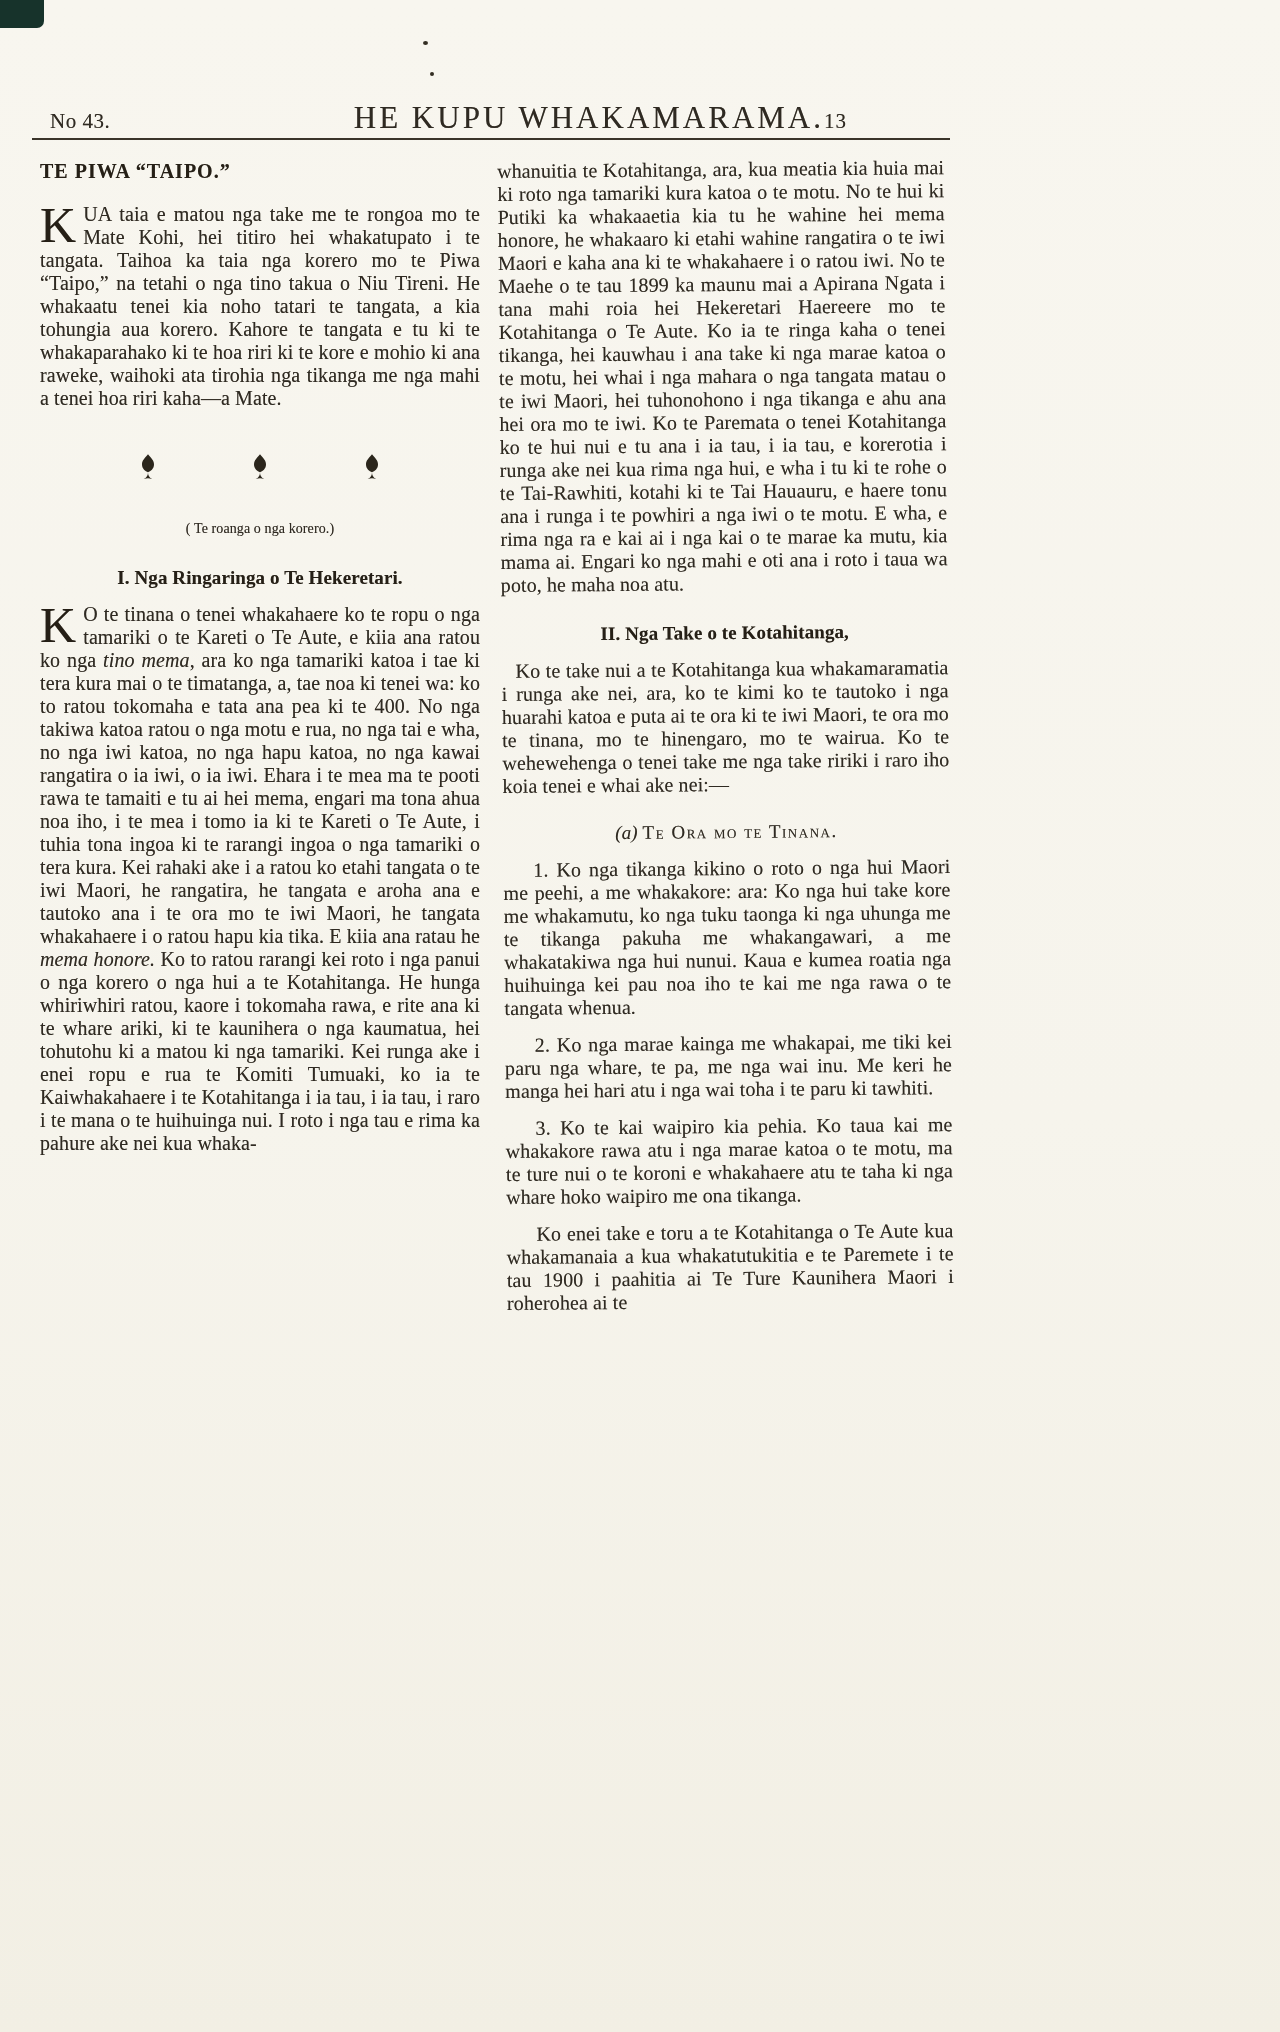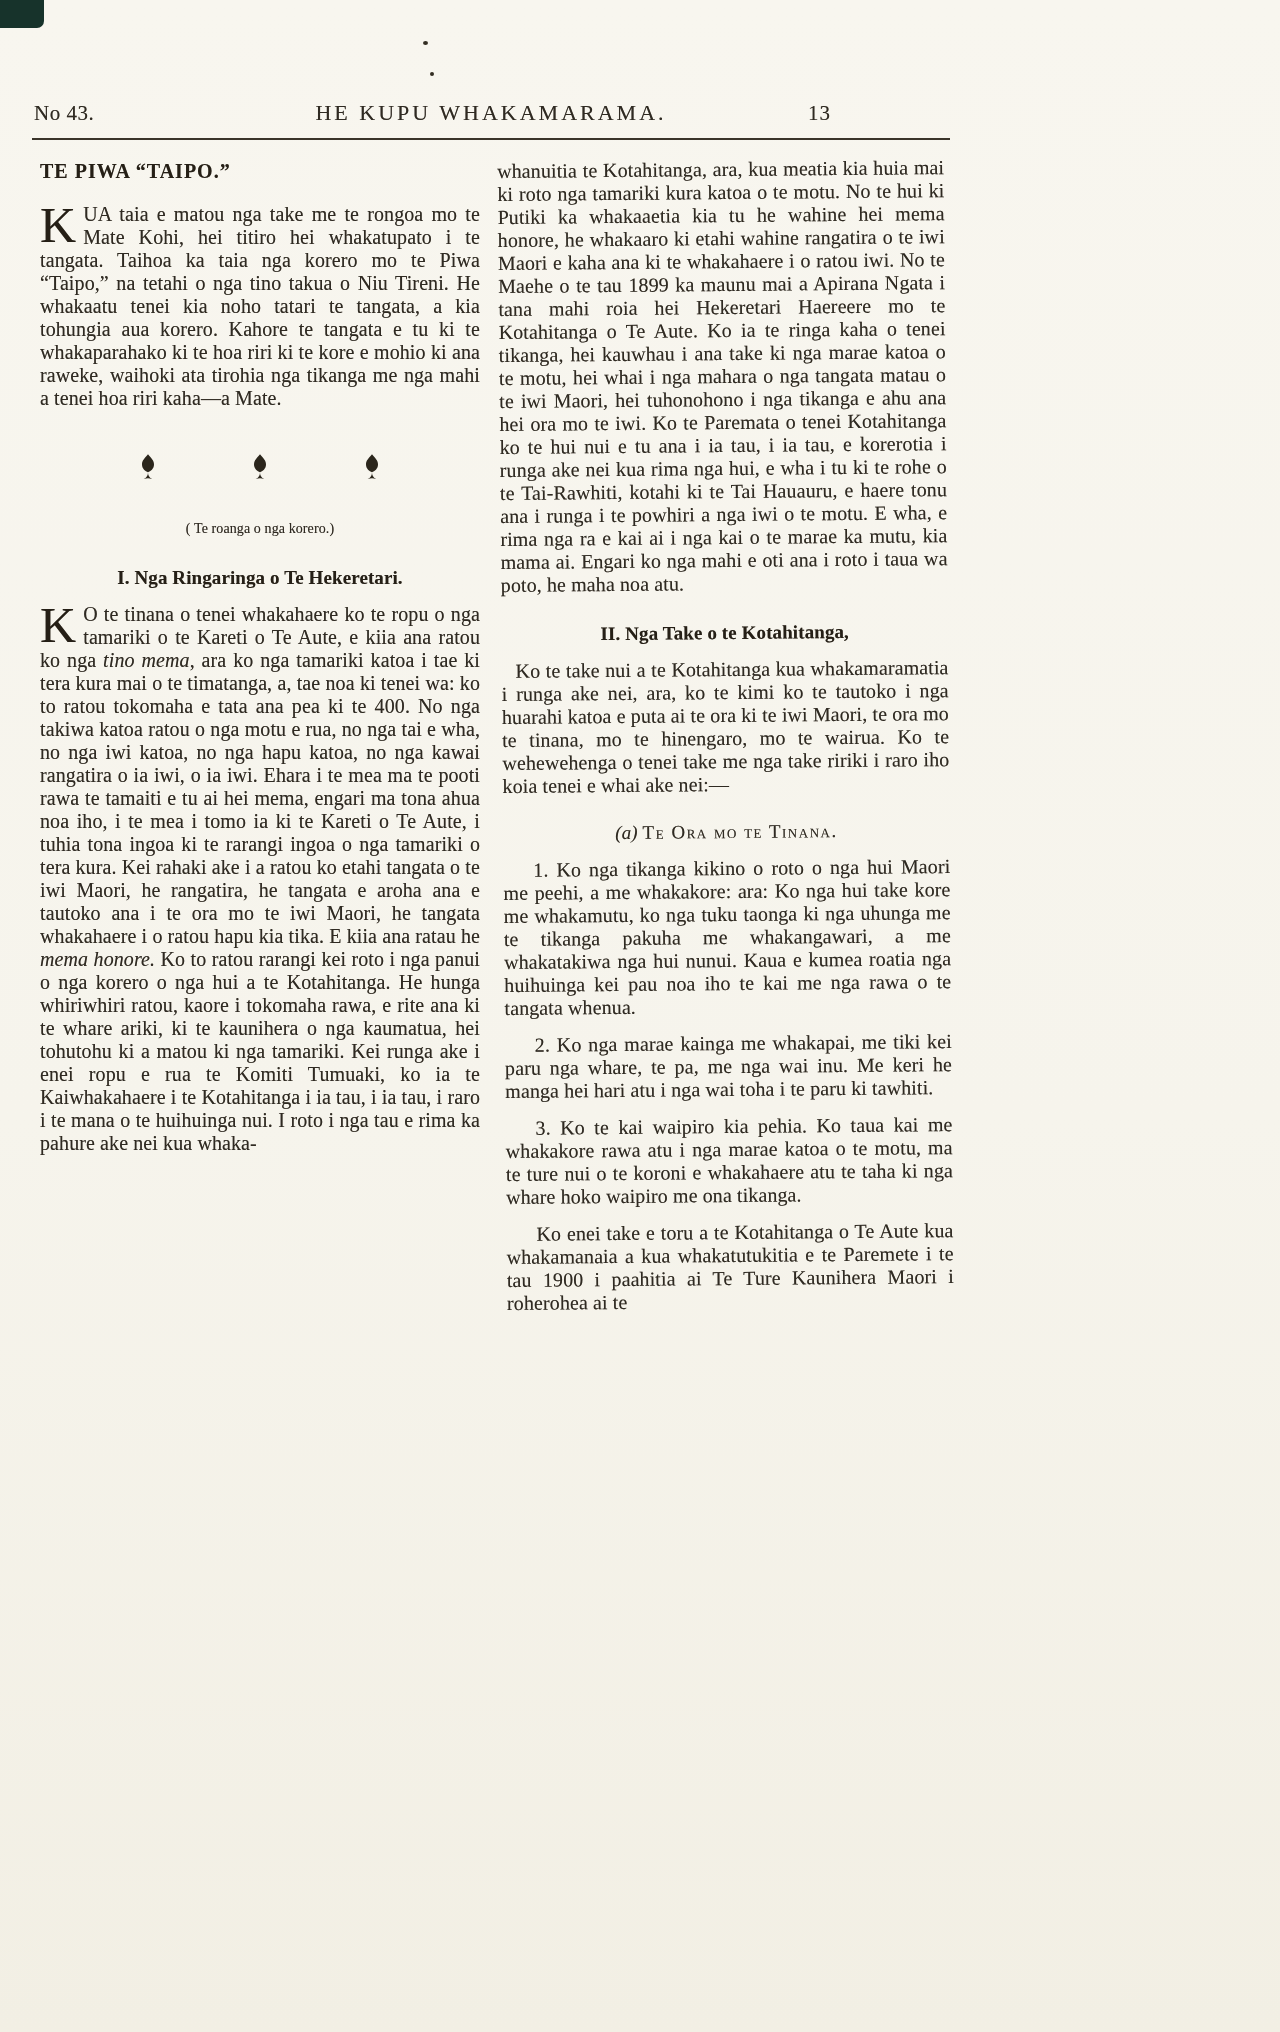--- a/index.html
+++ b/index.html
@@ -30,34 +30,34 @@
     position: absolute;
     background: #332d22;
     border-radius: 50%;
   }
   .speck.s1 { left: 423px; top: 41px; width: 5px; height: 4px; }
   .speck.s2 { left: 430px; top: 72px; width: 4px; height: 4px; }
 
   
   .masthead {
     position: absolute;
-    top: 100px; left: 34px;
+    top: 100px; left: 50px;
     width: 914px;
     display: flex;
     align-items: baseline;
   }
   .masthead .issue {
     width: 140px;
     font-size: 21px;
     letter-spacing: 0.5px;
   }
   .masthead .mast-title {
     flex: 1;
-    text-align: center;
-    font-size: 22px;
+    text-align: right;
+    font-size: 31px;
     letter-spacing: 3px;
   }
   .masthead .pageno {
     width: 140px;
     text-align: left;
     font-size: 21px;
     letter-spacing: 1px;
   }
   .rule {
     position: absolute;

